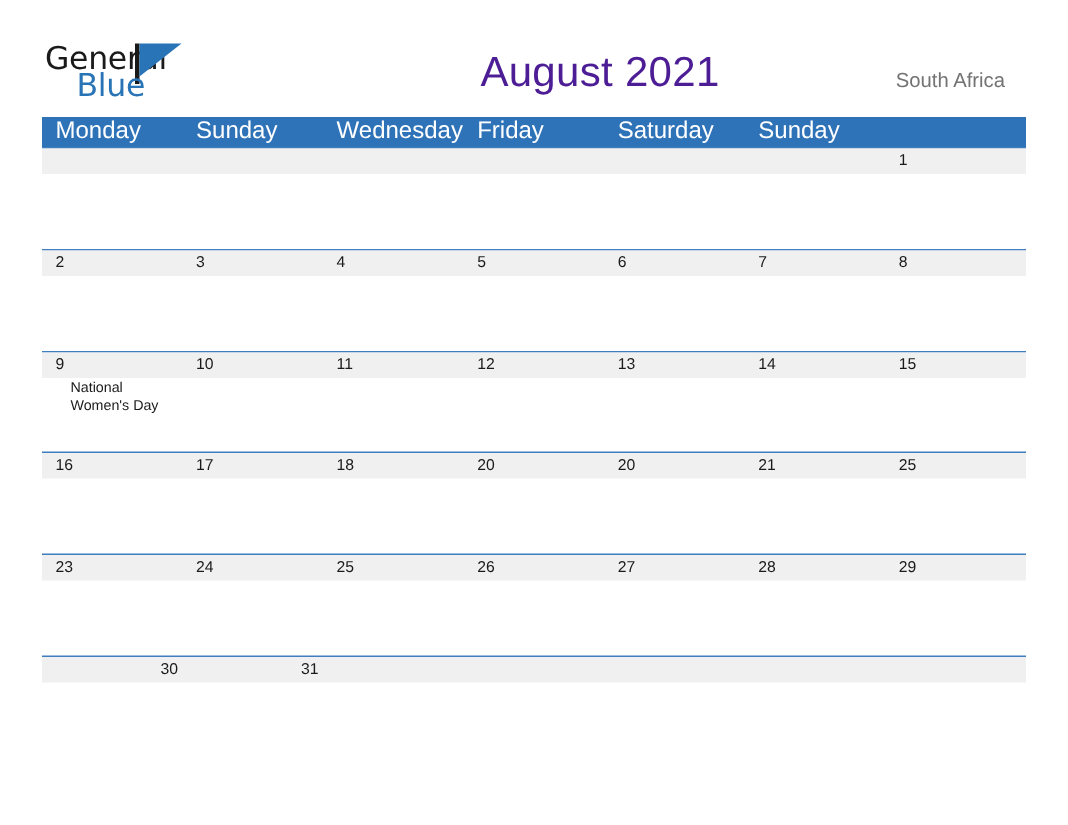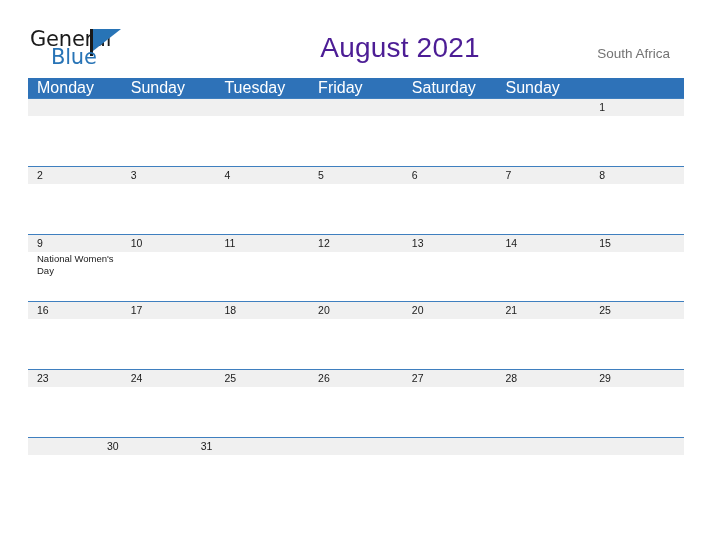--- a/index.html
+++ b/index.html
@@ -166,20 +166,21 @@
     font-family: "Liberation Sans", sans-serif;
   }
   .day-event {
     display: block;
     margin-top: 1px;
     font-size: 9.5px;
     line-height: 12.5px;
     color: #1a1a1a;
     font-family: "Liberation Sans", sans-serif;
     word-wrap: break-word;
+    margin-left: 10px;
   }
   .week-row.last {
     border-bottom: none;
     text-align: right;
   }
 </style>
 </head>
 <body>
 
 <div class="header">
@@ -197,21 +198,21 @@
 
   <div class="country">South Africa</div>
 
 </div>
 
 <div class="calendar">
 
   <div class="weekday-row">
     <div class="weekday-cell">Monday</div>
     <div class="weekday-cell">Sunday</div>
-    <div class="weekday-cell">Tuesday</div>
+    <div class="weekday-cell">Wednesday</div>
     <div class="weekday-cell">Friday</div>
     <div class="weekday-cell">Saturday</div>
     <div class="weekday-cell">Sunday</div>
   </div>
 
   <div class="week-row">
     <div class="band"></div>
     <div class="cells">
       <div class="day-cell">
         <span class="day-num"></span>

